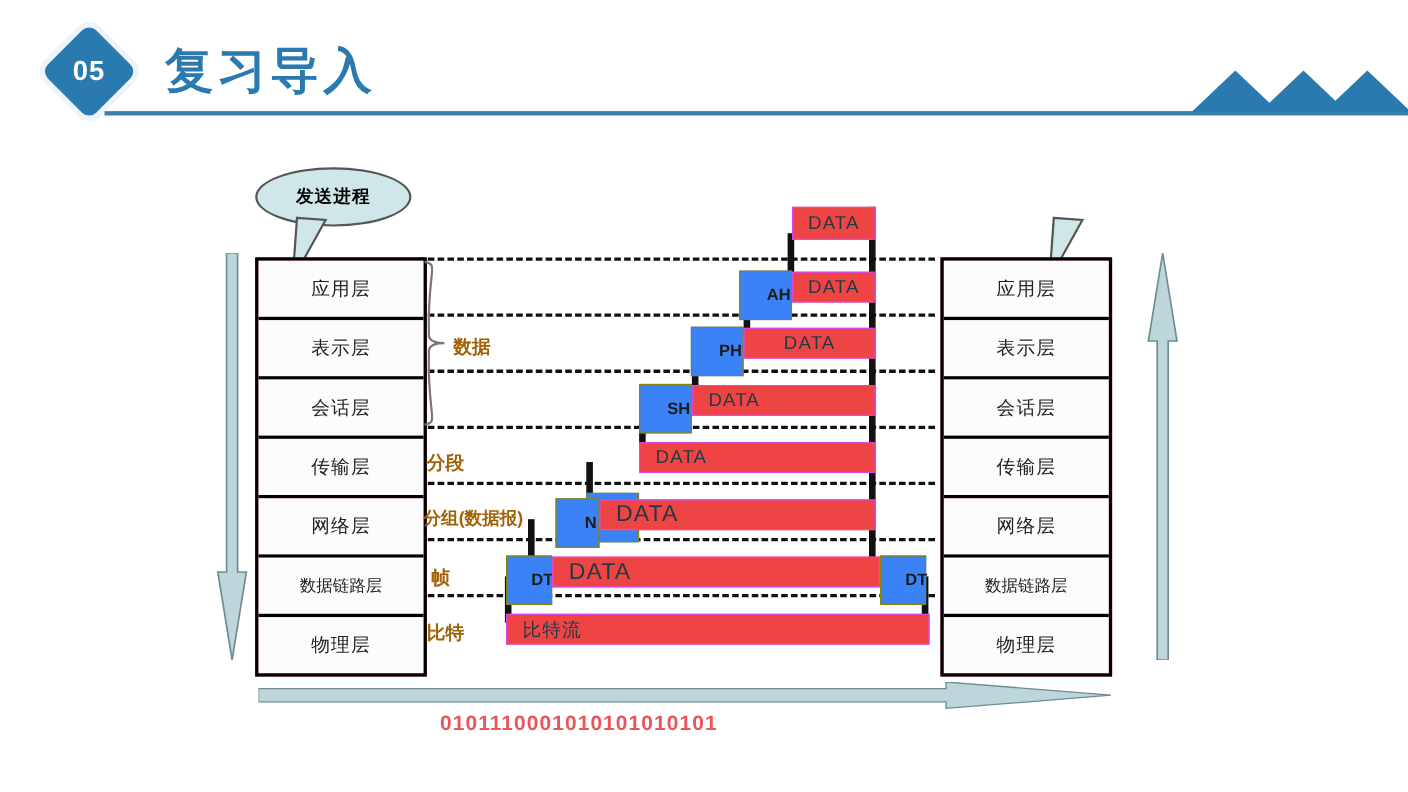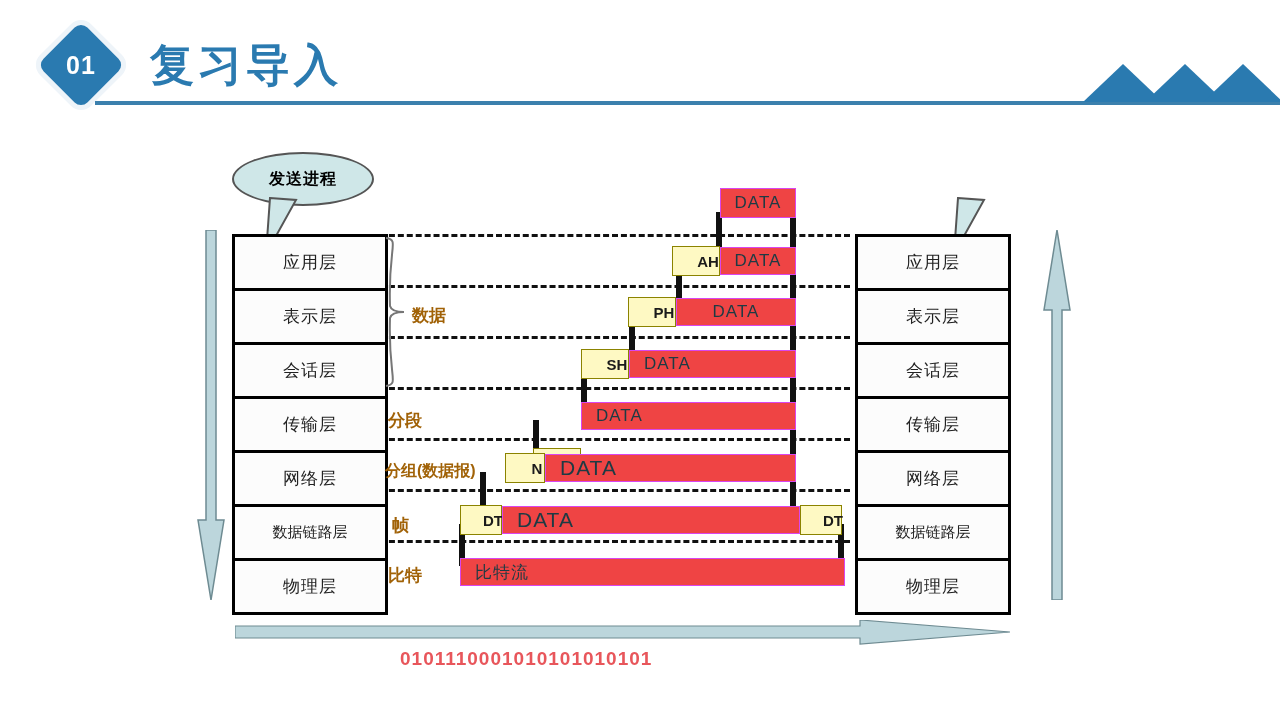--- a/index.html
+++ b/index.html
@@ -52,41 +52,41 @@
   
   .blk{
     position:absolute;height:28px;background:#ef4444;border:1px solid #d946ef;
     display:flex;align-items:center;font-size:17px;color:#1d3b44;
     letter-spacing:1px;box-sizing:border-box;
   }
   .blk.center{justify-content:center;}
   .blk.left-pad{padding-left:14px;}
   .blk.big{font-size:21px;}
   .hdr{
-    position:absolute;height:30px;background:#fef9c3;border:1px solid #8b8300;
+    position:absolute;height:45px;background:#3b82f6;border:1px solid #8b8300;
     display:flex;align-items:center;justify-content:center;
     font-size:15px;font-weight:bold;color:#1b1b1b;box-sizing:border-box;padding-left:24px;
   }
   .vbar{position:absolute;width:6px;background:#111;}
   .redlab{
     position:absolute;color:#a16207;font-size:15px;font-weight:bold;
     white-space:nowrap;letter-spacing:0px;
   }
   .brace{position:absolute;}
   #binary{
     position:absolute;color:#e8565b;font-size:19px;font-weight:bold;
     letter-spacing:1px;white-space:nowrap;
   }
 </style>
 </head>
 <body>
 
 <div id="header">
   <div id="badge"></div>
-  <div id="badge-label">01</div>
+  <div id="badge-label">05</div>
   <div id="page-title">复习导入</div>
   <div id="title-rule"></div>
   <svg id="peaks" viewBox="0 0 205 44">
     <polygon points="8,44 48,6 88,44" fill="#2a7ab0"></polygon>
     <polygon points="70,44 110,6 150,44" fill="#2a7ab0"></polygon>
     <polygon points="128,44 168,6 208,44" fill="#2a7ab0"></polygon>
   </svg>
 </div>
 
 <div id="diagram">

